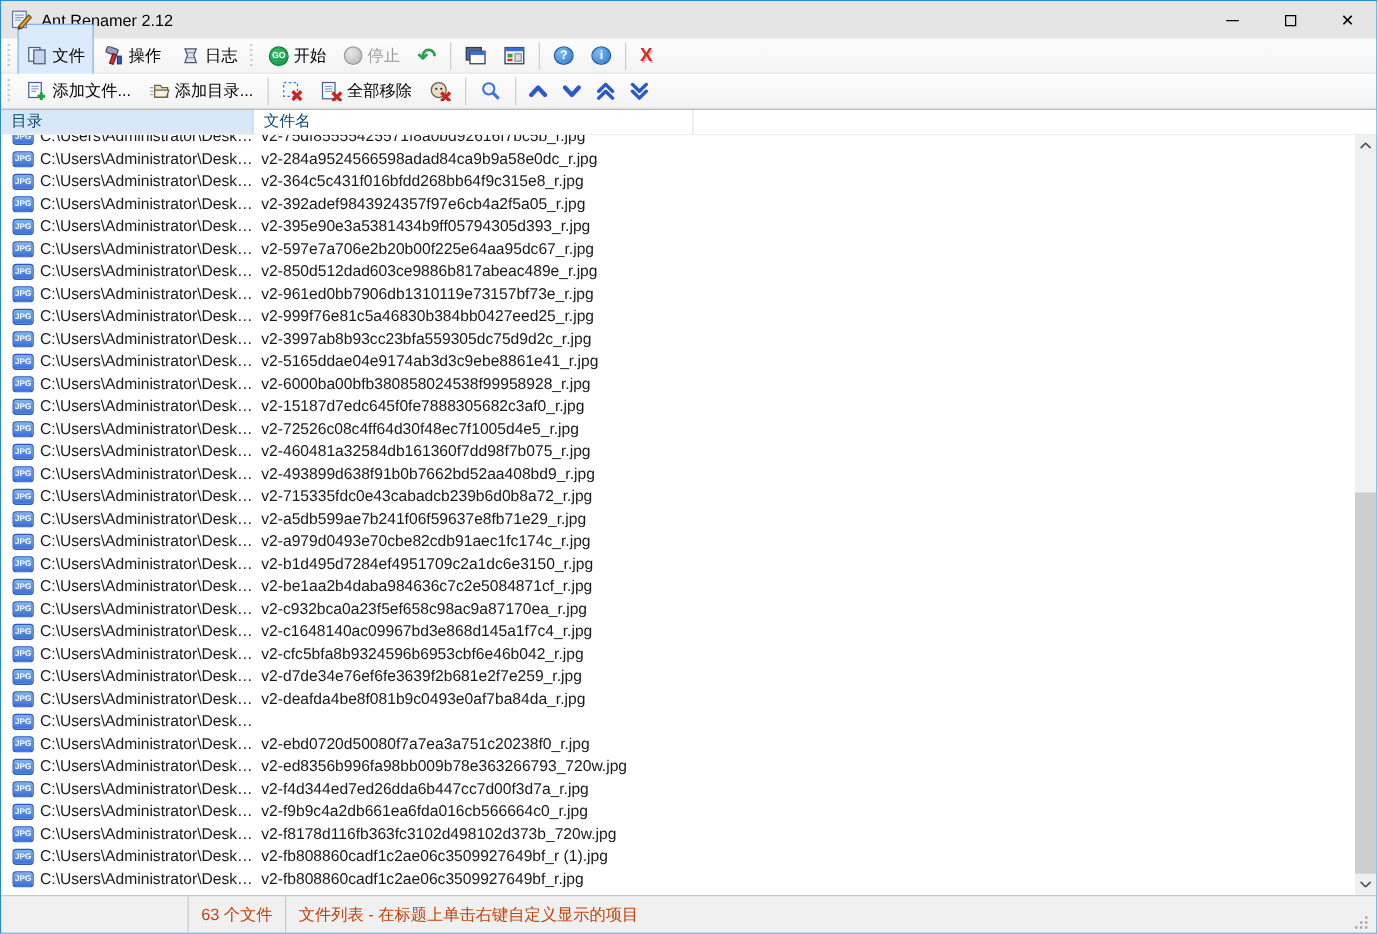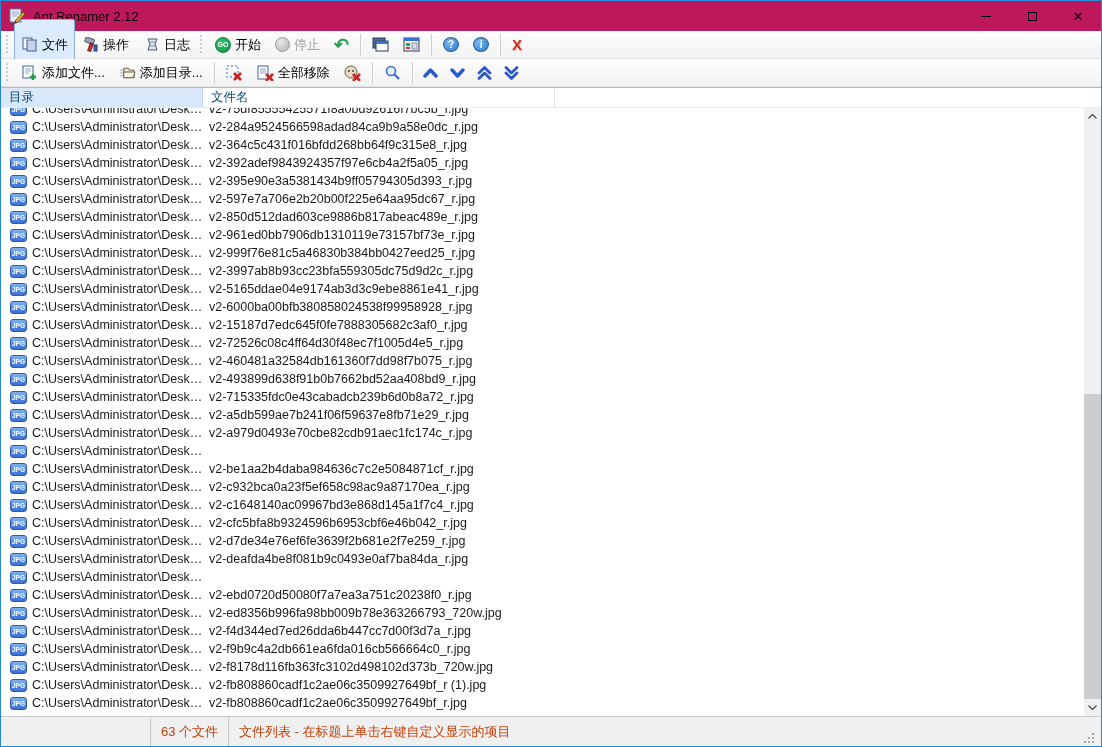--- a/index.html
+++ b/index.html
@@ -1,21 +1,21 @@
 <!DOCTYPE html>
 <html><head>
 <meta charset="utf-8">
 <style>
   * { box-sizing: border-box; margin: 0; padding: 0; }
   html,body { width:1102px; height:747px; }
   body { font-family:"Liberation Sans", sans-serif; background:#fff; }
   .window { width:1102px; height:747px; border:1px solid #2988d8; display:flex; flex-direction:column; background:#fff; }
 
   
-  .titlebar { height:30px; display:flex; align-items:center; background:#be185d; flex:0 0 auto; }
+  .titlebar { height:30px; display:flex; align-items:center; background:#e5e5e5; flex:0 0 auto; }
   .app-icon { width:18px; height:16px; margin:0 6px 0 8px; position:relative; flex:0 0 auto; }
   .title-text { font-size:13px; color:#000; }
   .win-controls { margin-left:auto; display:flex; height:100%; }
   .win-btn { width:46px; height:100%; display:flex; align-items:center; justify-content:center; cursor:default; }
   .glyph-min { width:10px; height:1px; background:#000; }
   .glyph-max { width:9px; height:9px; border:1px solid #000; }
   .glyph-close { font-size:13px; color:#000; line-height:1; }
 
   
   .toolbar { height:28px; display:flex; align-items:center; background:linear-gradient(#fdfdfd,#f3f3f3); border-bottom:1px solid #e2e2e2; flex:0 0 auto; padding-left:2px; }
@@ -423,20 +423,21 @@
           <span class="dir-text">C:\Users\Administrator\Desktop\...</span>
         </span>
         <span class="cell-name name-text">v2-a979d0493e70cbe82cdb91aec1fc174c_r.jpg</span>
       </div>
 
       <div class="row">
         <span class="cell-dir">
           <i class="jpg-icon">JPG</i>
           <span class="dir-text">C:\Users\Administrator\Desktop\...</span>
         </span>
+        <span class="cell-name name-text">v2-b1d495d7284ef4951709c2a1dc6e3150_r.jpg</span>
       </div>
 
       <div class="row">
         <span class="cell-dir">
           <i class="jpg-icon">JPG</i>
           <span class="dir-text">C:\Users\Administrator\Desktop\...</span>
         </span>
         <span class="cell-name name-text">v2-be1aa2b4daba984636c7c2e5084871cf_r.jpg</span>
       </div>
 

